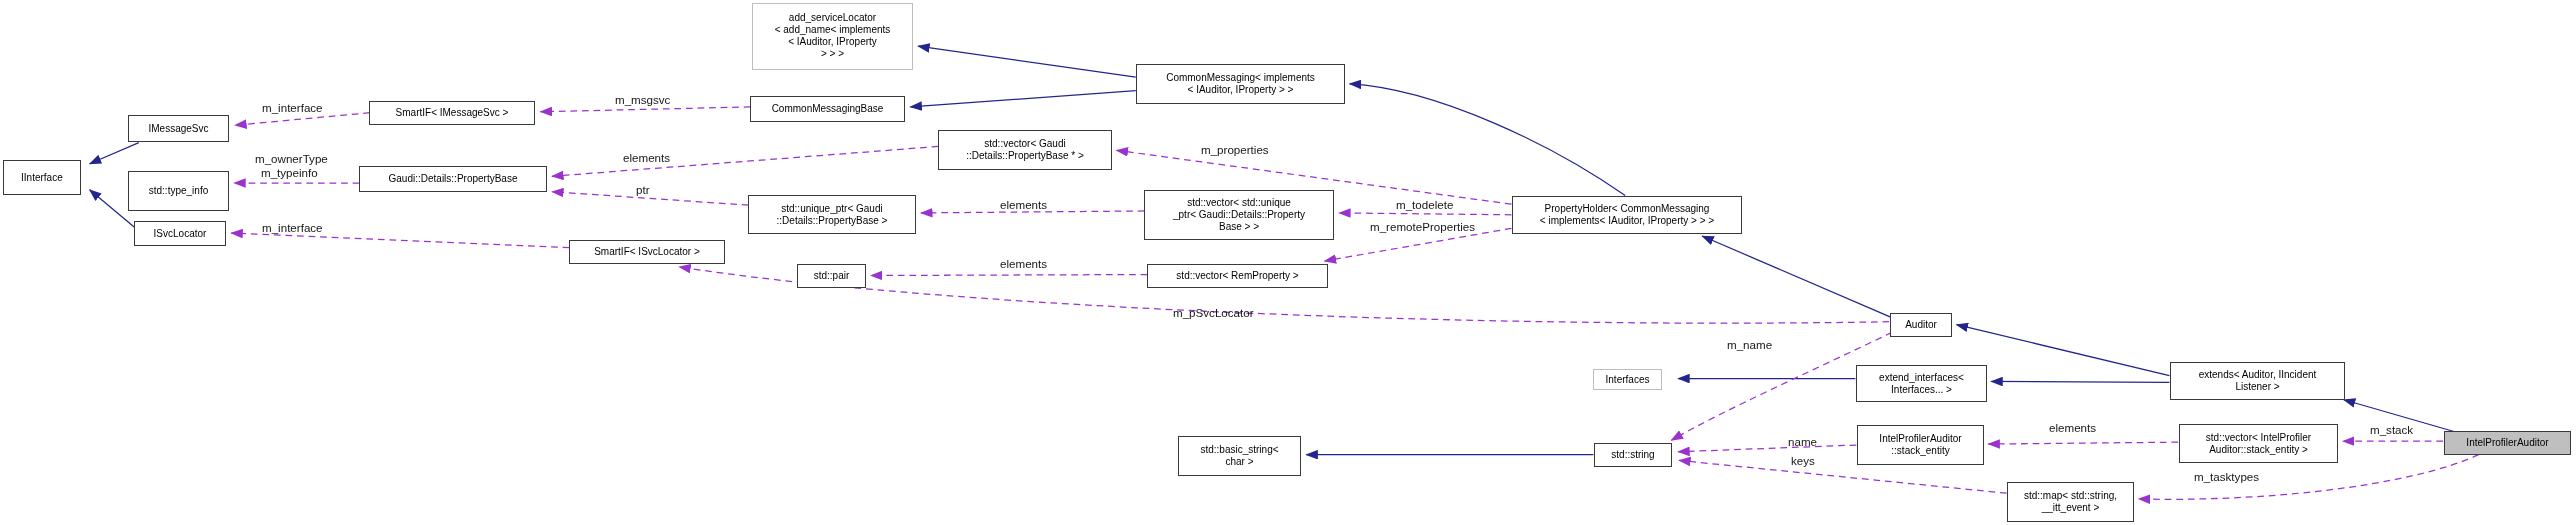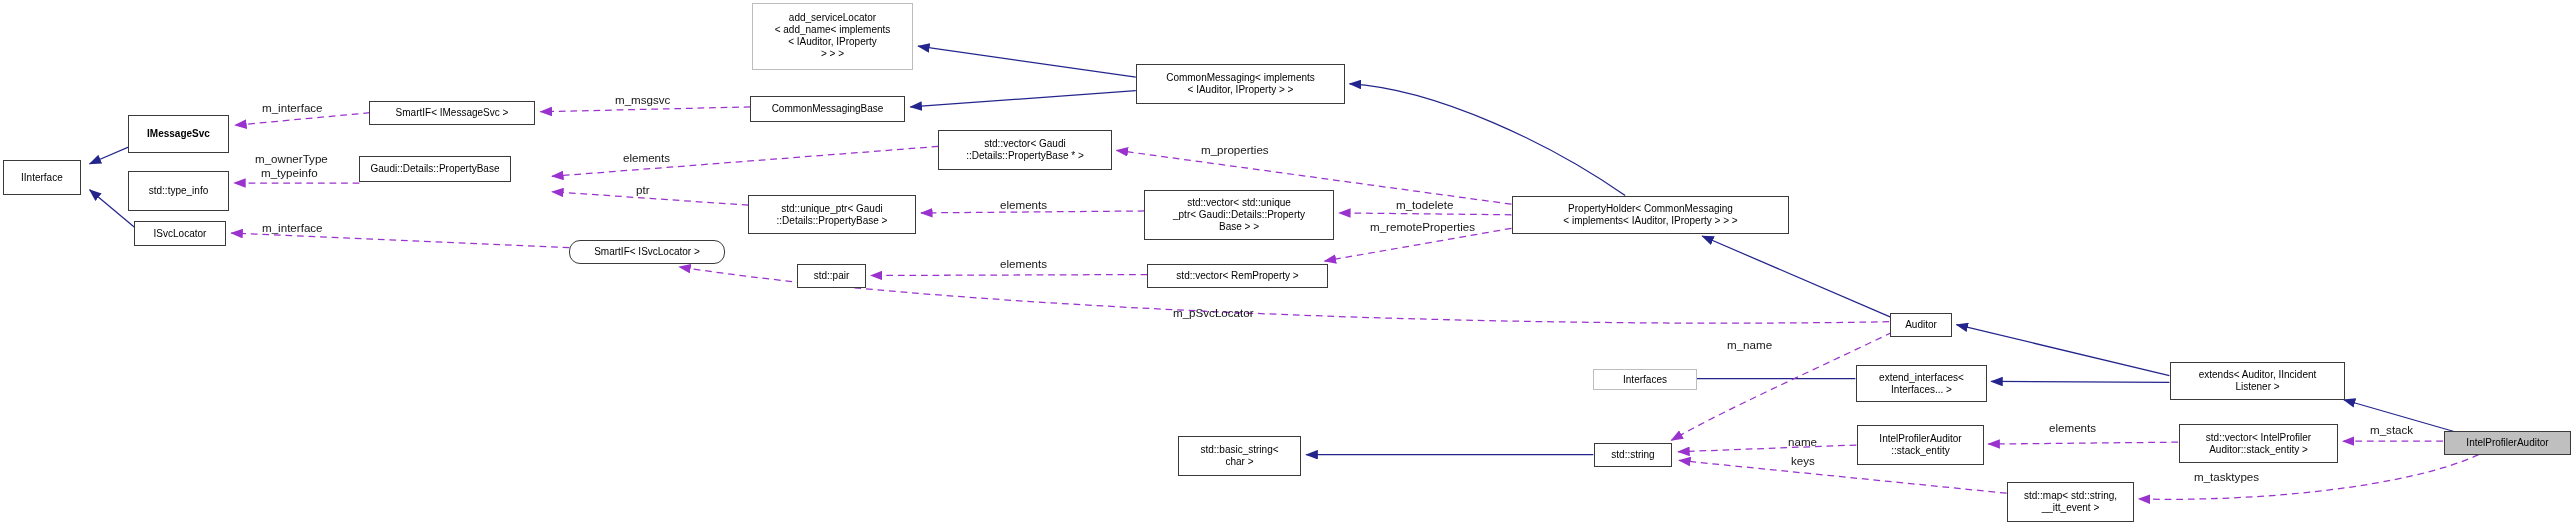--- a/index.html
+++ b/index.html
@@ -56,46 +56,46 @@
     <path class="use" d="M1960,334 C1500,342 950,316 704,277" marker-end="url(#aP)"></path>
     <path class="use" d="M1963,345 C1880,385 1790,425 1734,457" marker-end="url(#aP)"></path>
     <path class="use" d="M1926,462 L1741,469" marker-end="url(#aP)"></path>
     <path class="use" d="M2082,512 L1742,478" marker-end="url(#aP)"></path>
     <path class="use" d="M2260,459 L2063,461" marker-end="url(#aP)"></path>
     <path class="use" d="M2535,458 L2431,458" marker-end="url(#aP)"></path>
     <path class="use" d="M2572,472 C2500,505 2350,521 2219,518" marker-end="url(#aP)"></path>
   </svg>
 
   <div class="node" style="left:2.9px;top:160px;width:78px;height:35px;">IInterface</div>
-  <div class="node" style="left:128px;top:115px;width:101px;height:38px;font-weight:bold;">IMessageSvc</div>
+  <div class="node" style="left:128px;top:115px;width:101px;height:27px;">IMessageSvc</div>
   <div class="node" style="left:128px;top:171px;width:101px;height:40px;">std::type_info</div>
   <div class="node" style="left:134px;top:221px;width:92px;height:25px;">ISvcLocator</div>
   <div class="node" style="left:369px;top:101px;width:166px;height:24px;">SmartIF&lt; IMessageSvc &gt;</div>
-  <div class="node" style="left:359px;top:156px;width:152px;height:26px;">Gaudi::Details::PropertyBase</div>
-  <div class="node" style="left:569px;top:240px;width:156px;height:24px;border-radius:11px;">SmartIF&lt; ISvcLocator &gt;</div>
+  <div class="node" style="left:359px;top:166px;width:188px;height:26px;">Gaudi::Details::PropertyBase</div>
+  <div class="node" style="left:569px;top:240px;width:156px;height:24px;">SmartIF&lt; ISvcLocator &gt;</div>
   <div class="node gray-border" style="left:752px;top:2.9px;width:161px;height:67px;">add_serviceLocator
 &lt; add_name&lt; implements
 &lt; IAuditor, IProperty
 &gt; &gt; &gt;</div>
   <div class="node" style="left:750px;top:96px;width:155px;height:26px;">CommonMessagingBase</div>
   <div class="node" style="left:1136px;top:64px;width:209px;height:40px;">CommonMessaging&lt; implements
 &lt; IAuditor, IProperty &gt; &gt;</div>
   <div class="node" style="left:938px;top:130px;width:174px;height:40px;">std::vector&lt; Gaudi
 ::Details::PropertyBase * &gt;</div>
   <div class="node" style="left:748px;top:195px;width:168px;height:39px;">std::unique_ptr&lt; Gaudi
 ::Details::PropertyBase &gt;</div>
   <div class="node" style="left:797px;top:264px;width:69px;height:24px;">std::pair</div>
   <div class="node" style="left:1144px;top:190px;width:190px;height:50px;">std::vector&lt; std::unique
 _ptr&lt; Gaudi::Details::Property
 Base &gt; &gt;</div>
   <div class="node" style="left:1147px;top:264px;width:181px;height:24px;text-align:center;">std::vector&lt; RemProperty &gt;</div>
-  <div class="node" style="left:1512px;top:196px;width:277px;height:38px;">PropertyHolder&lt; CommonMessaging
+  <div class="node" style="left:1512px;top:196px;width:230px;height:38px;">PropertyHolder&lt; CommonMessaging
 &lt; implements&lt; IAuditor, IProperty &gt; &gt; &gt;</div>
   <div class="node" style="left:1890px;top:313px;width:62px;height:24px;">Auditor</div>
-  <div class="node gray-border" style="left:1593px;top:369px;width:104px;height:21px;">Interfaces</div>
+  <div class="node gray-border" style="left:1593px;top:369px;width:69px;height:21px;">Interfaces</div>
   <div class="node" style="left:1856px;top:365px;width:131px;height:37px;">extend_interfaces&lt;
 Interfaces... &gt;</div>
   <div class="node" style="left:2170px;top:362px;width:175px;height:38px;">extends&lt; Auditor, IIncident
 Listener &gt;</div>
   <div class="node" style="left:2179px;top:424px;width:159px;height:39px;">std::vector&lt; IntelProfiler
 Auditor::stack_entity &gt;</div>
   <div class="node highlight" style="left:2444px;top:431px;width:127px;height:24px;">IntelProfilerAuditor</div>
   <div class="node" style="left:1857px;top:425px;width:127px;height:40px;">IntelProfilerAuditor
 ::stack_entity</div>
   <div class="node" style="left:1594px;top:443px;width:78px;height:24px;">std::string</div>

